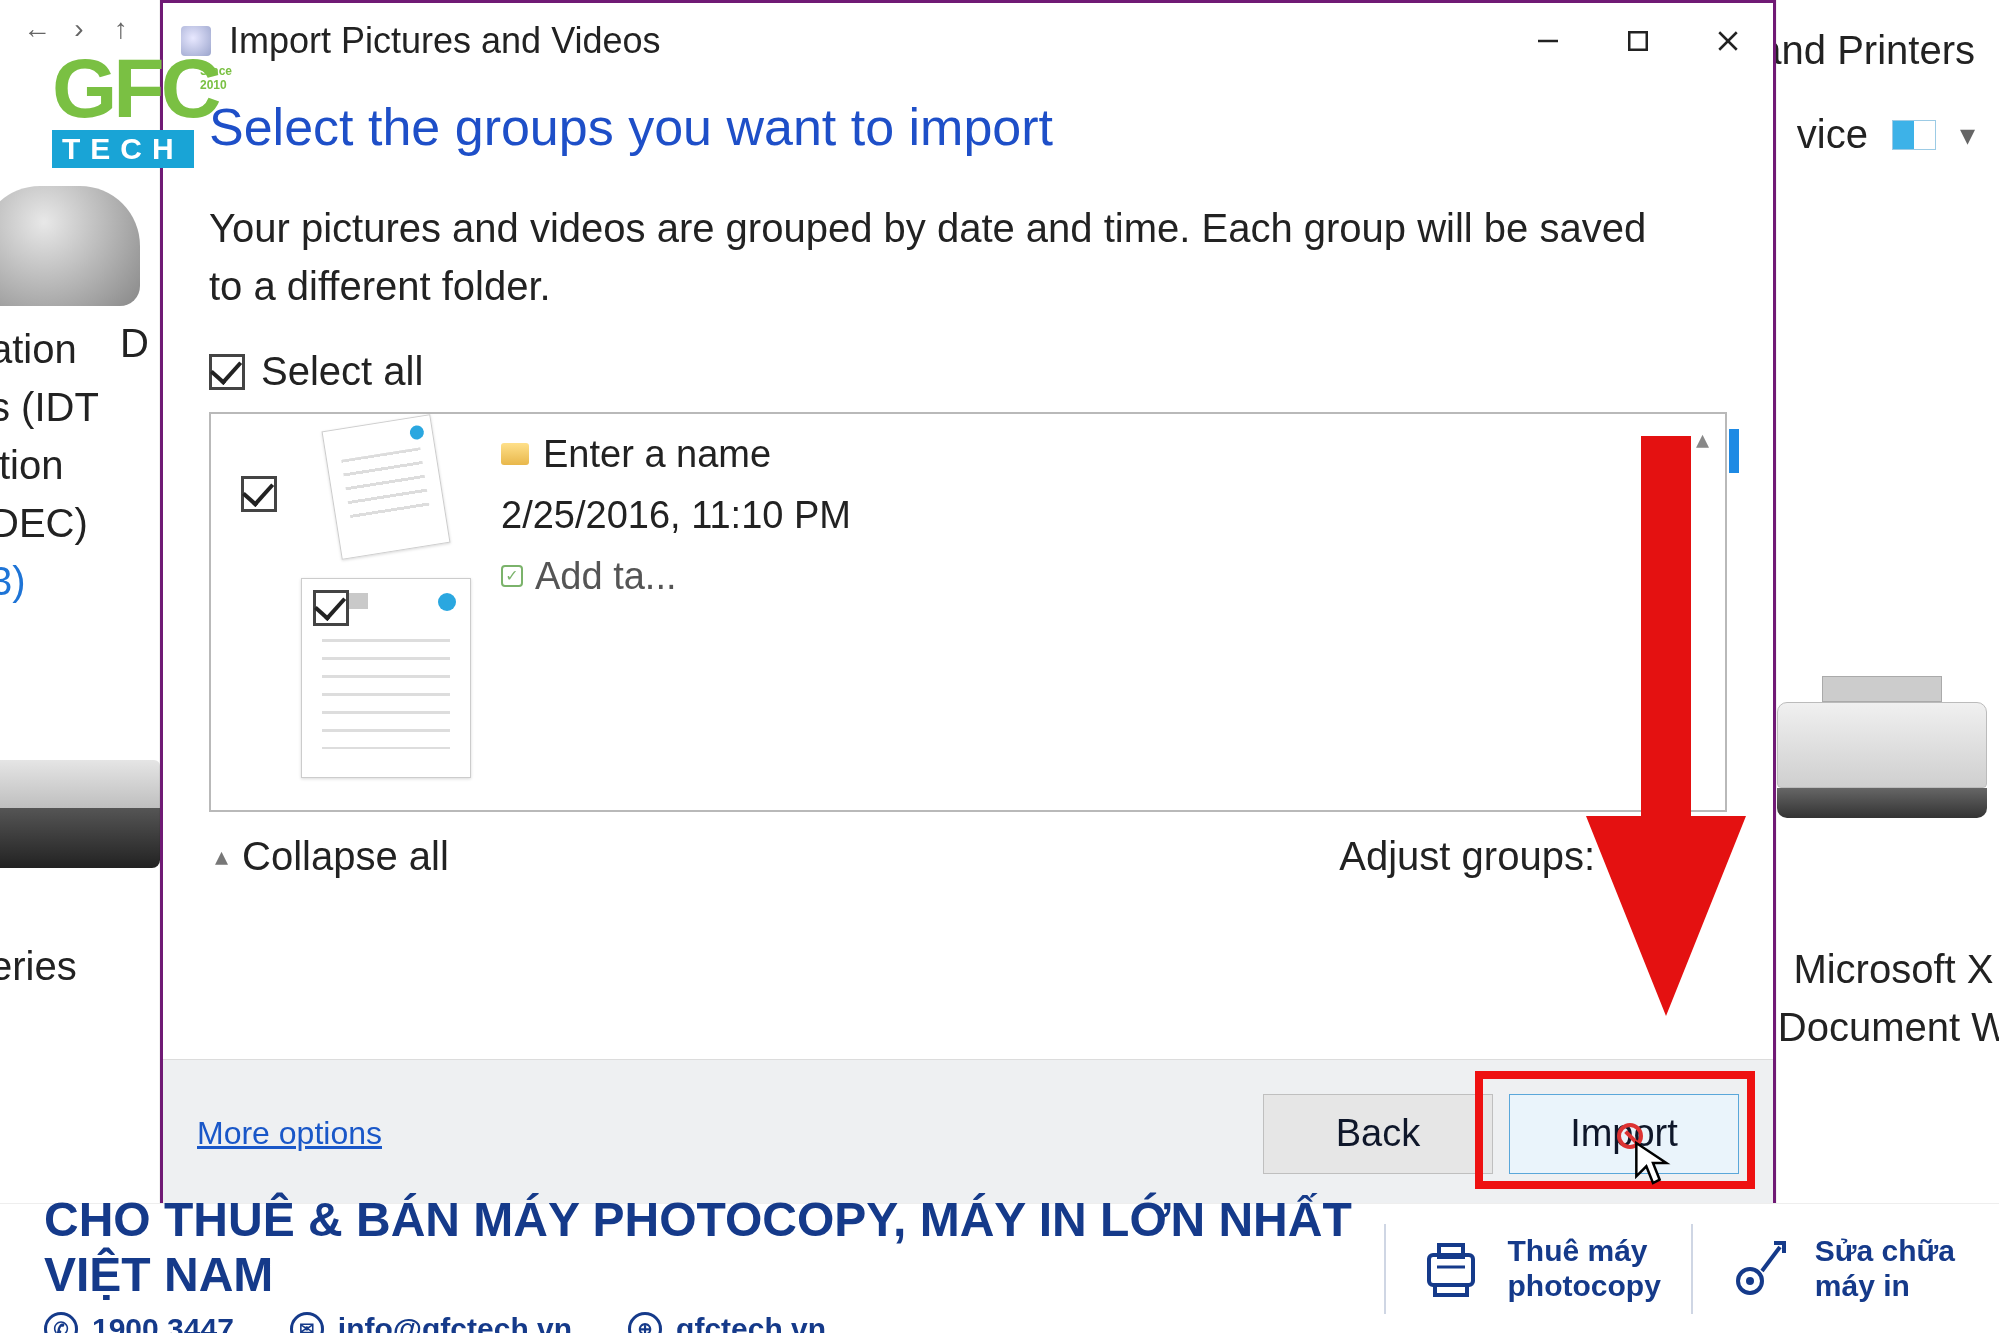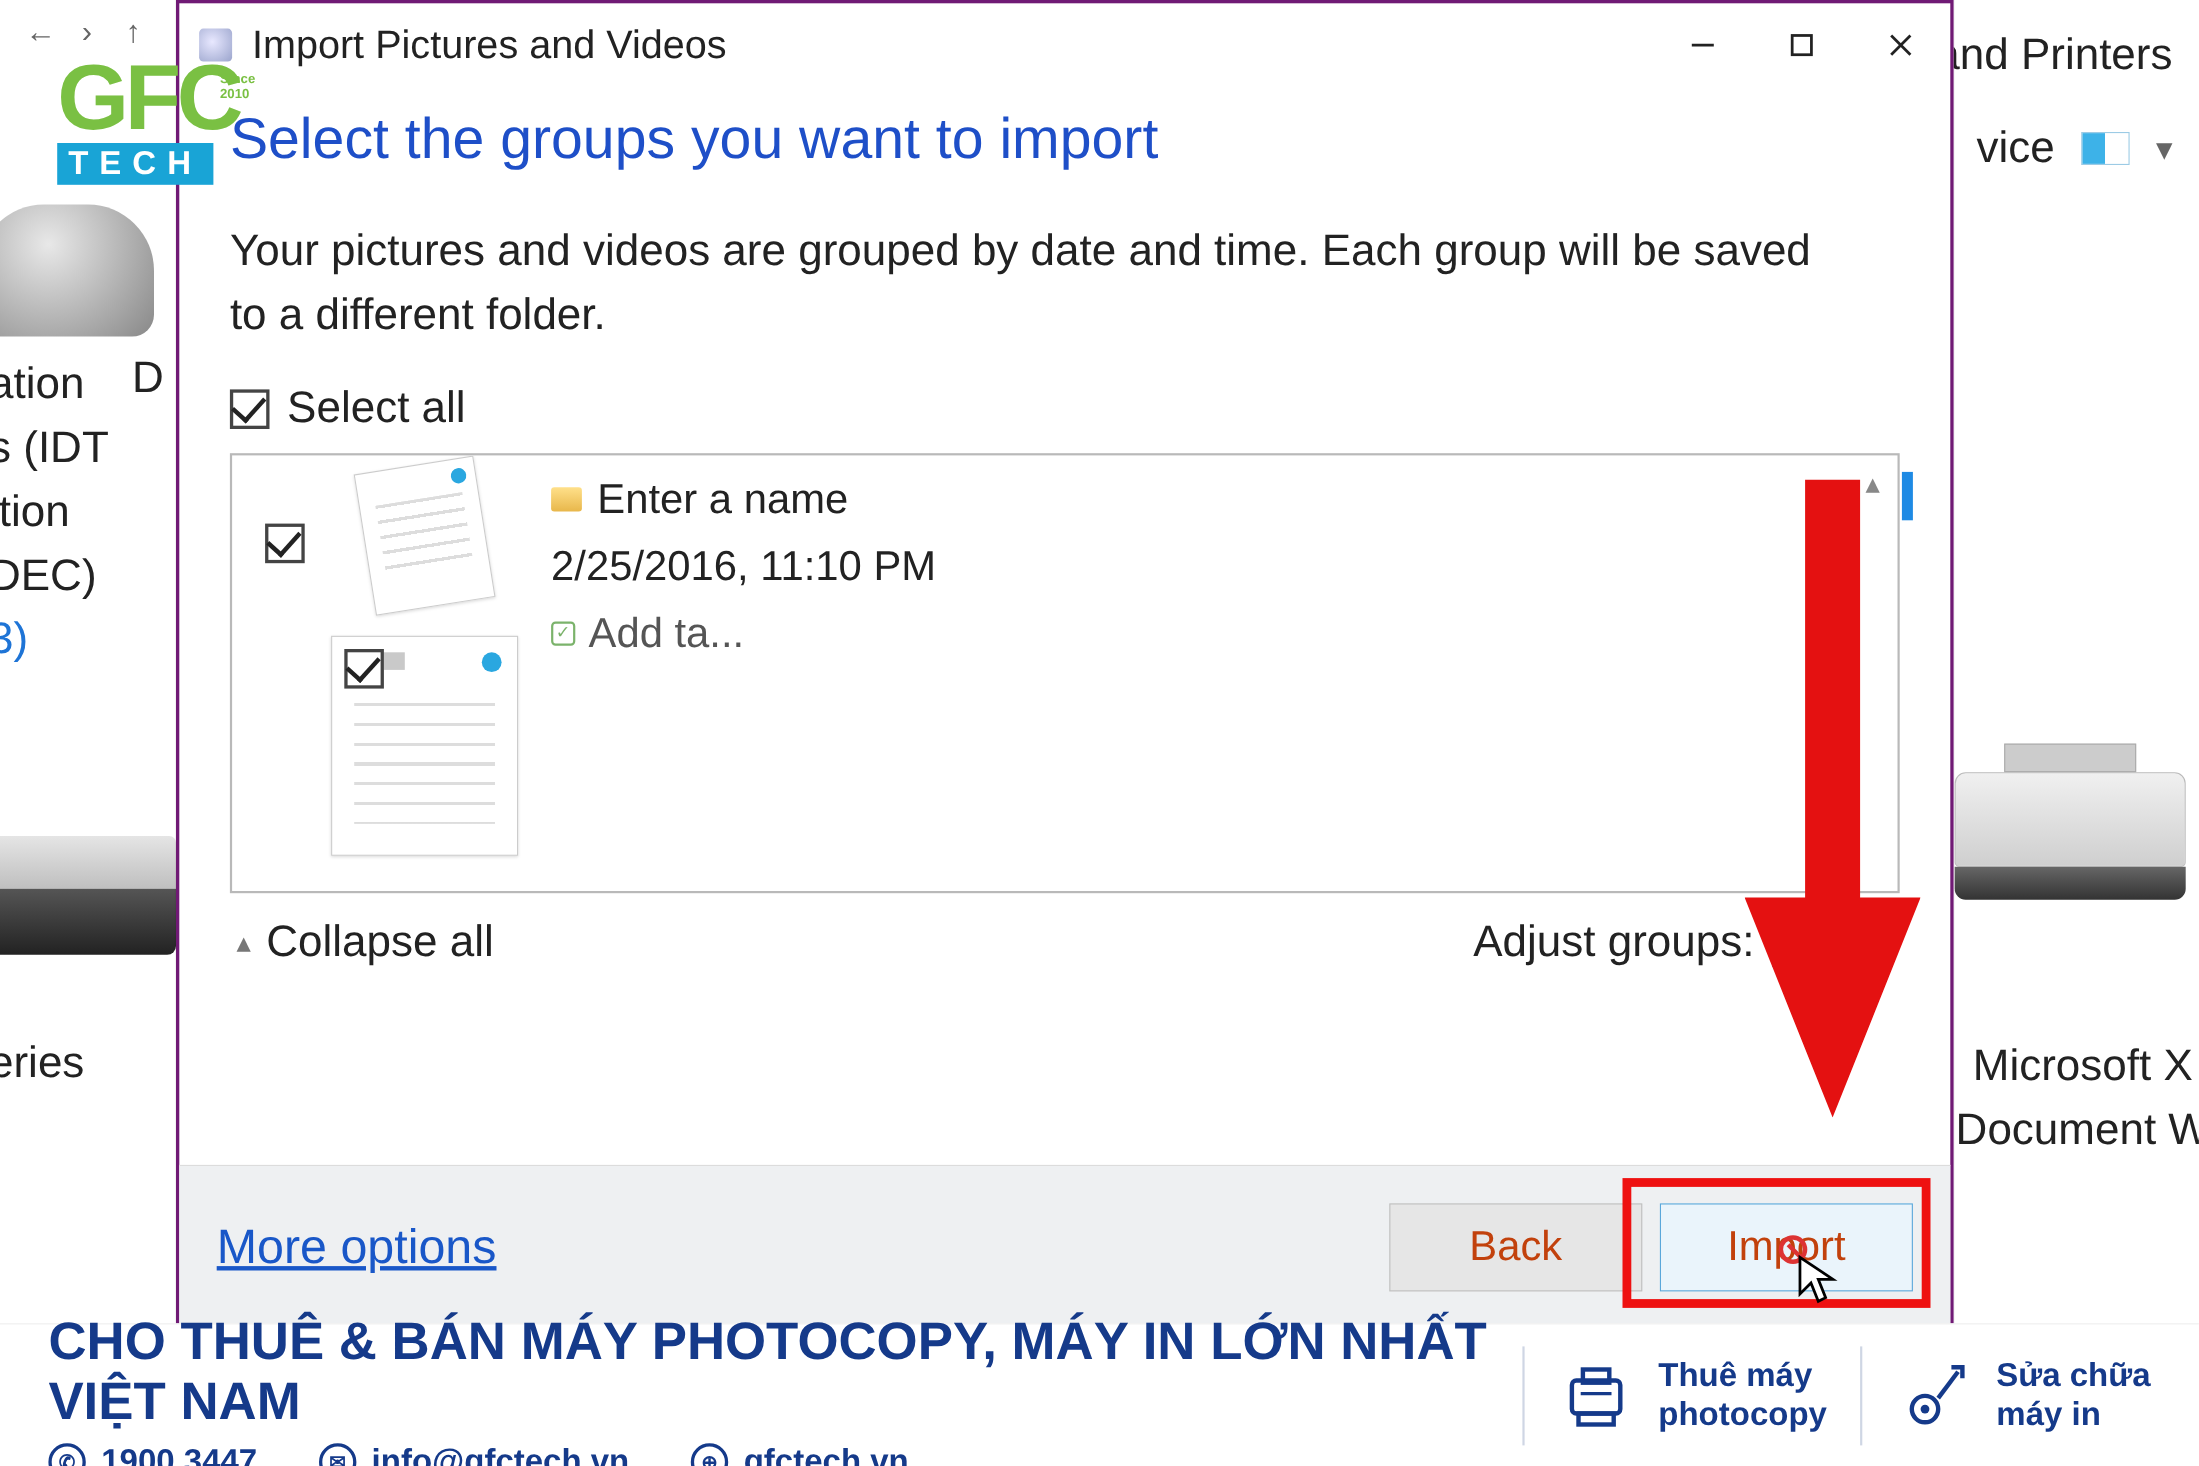--- a/index.html
+++ b/index.html
@@ -235,29 +235,29 @@
     position:absolute;
     left:0; right:0; bottom:0;
     height: 148px;
     background:#eef0f2;
     border-top: 1px solid #dcdcdc;
     display:flex; align-items:center; justify-content:space-between;
     padding: 0 34px;
   }
   .more-options {
     color:#1957c8;
-    font-size: 44px;
+    font-size: 32px;
     text-decoration: underline;
   }
   .footer-btns { display:flex; gap: 0; align-items:center; }
   .btn {
     width: 230px; height: 80px;
     background:#e6e6e6;
     border:1px solid #bfbfbf;
-    font-size: 38px; color:#c2410c;
+    font-size: 38px; color:#0f172a;
     display:flex; align-items:center; justify-content:center;
     margin-left: 16px;
   }
   .btn.import {
     background:#eaf4fb;
     border:1px solid #5aa7da;
   }
   .import-highlight {
     position:absolute;
     right: 18px; bottom: 18px;

